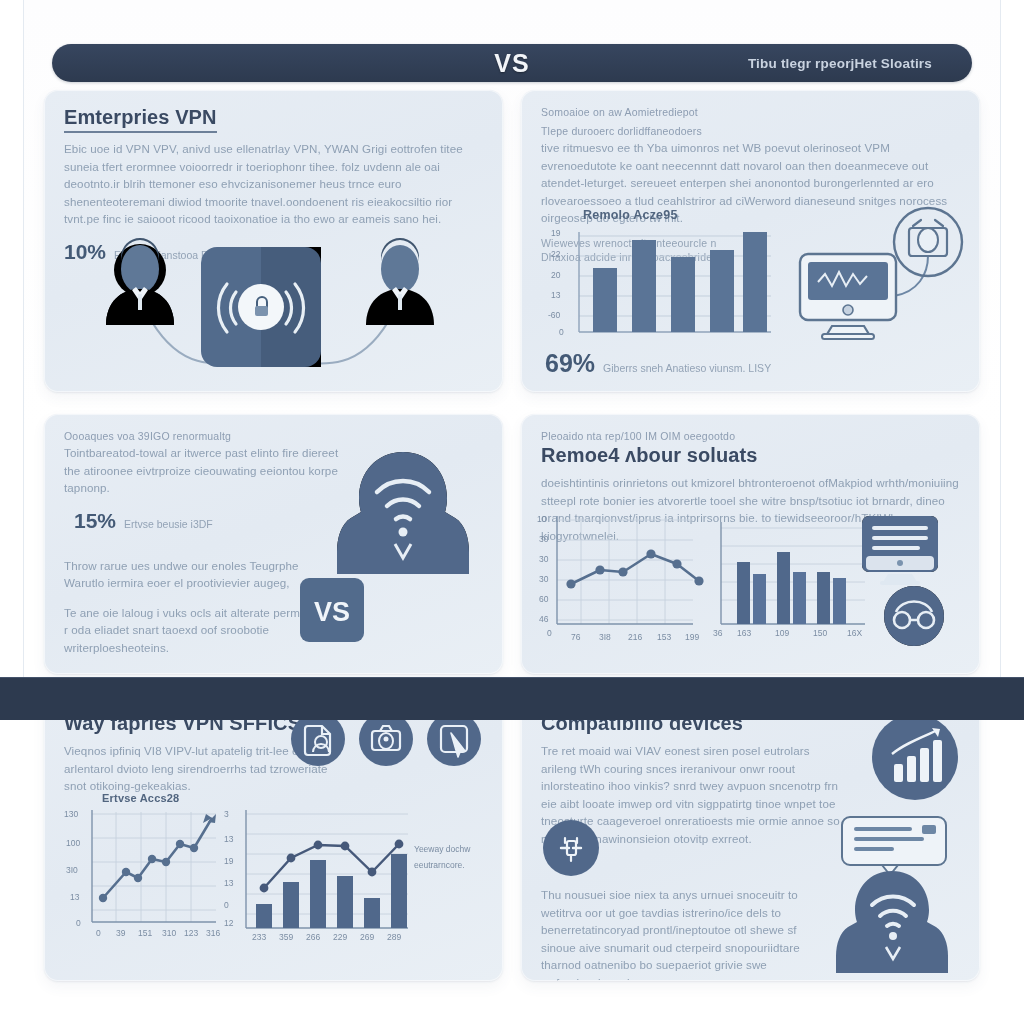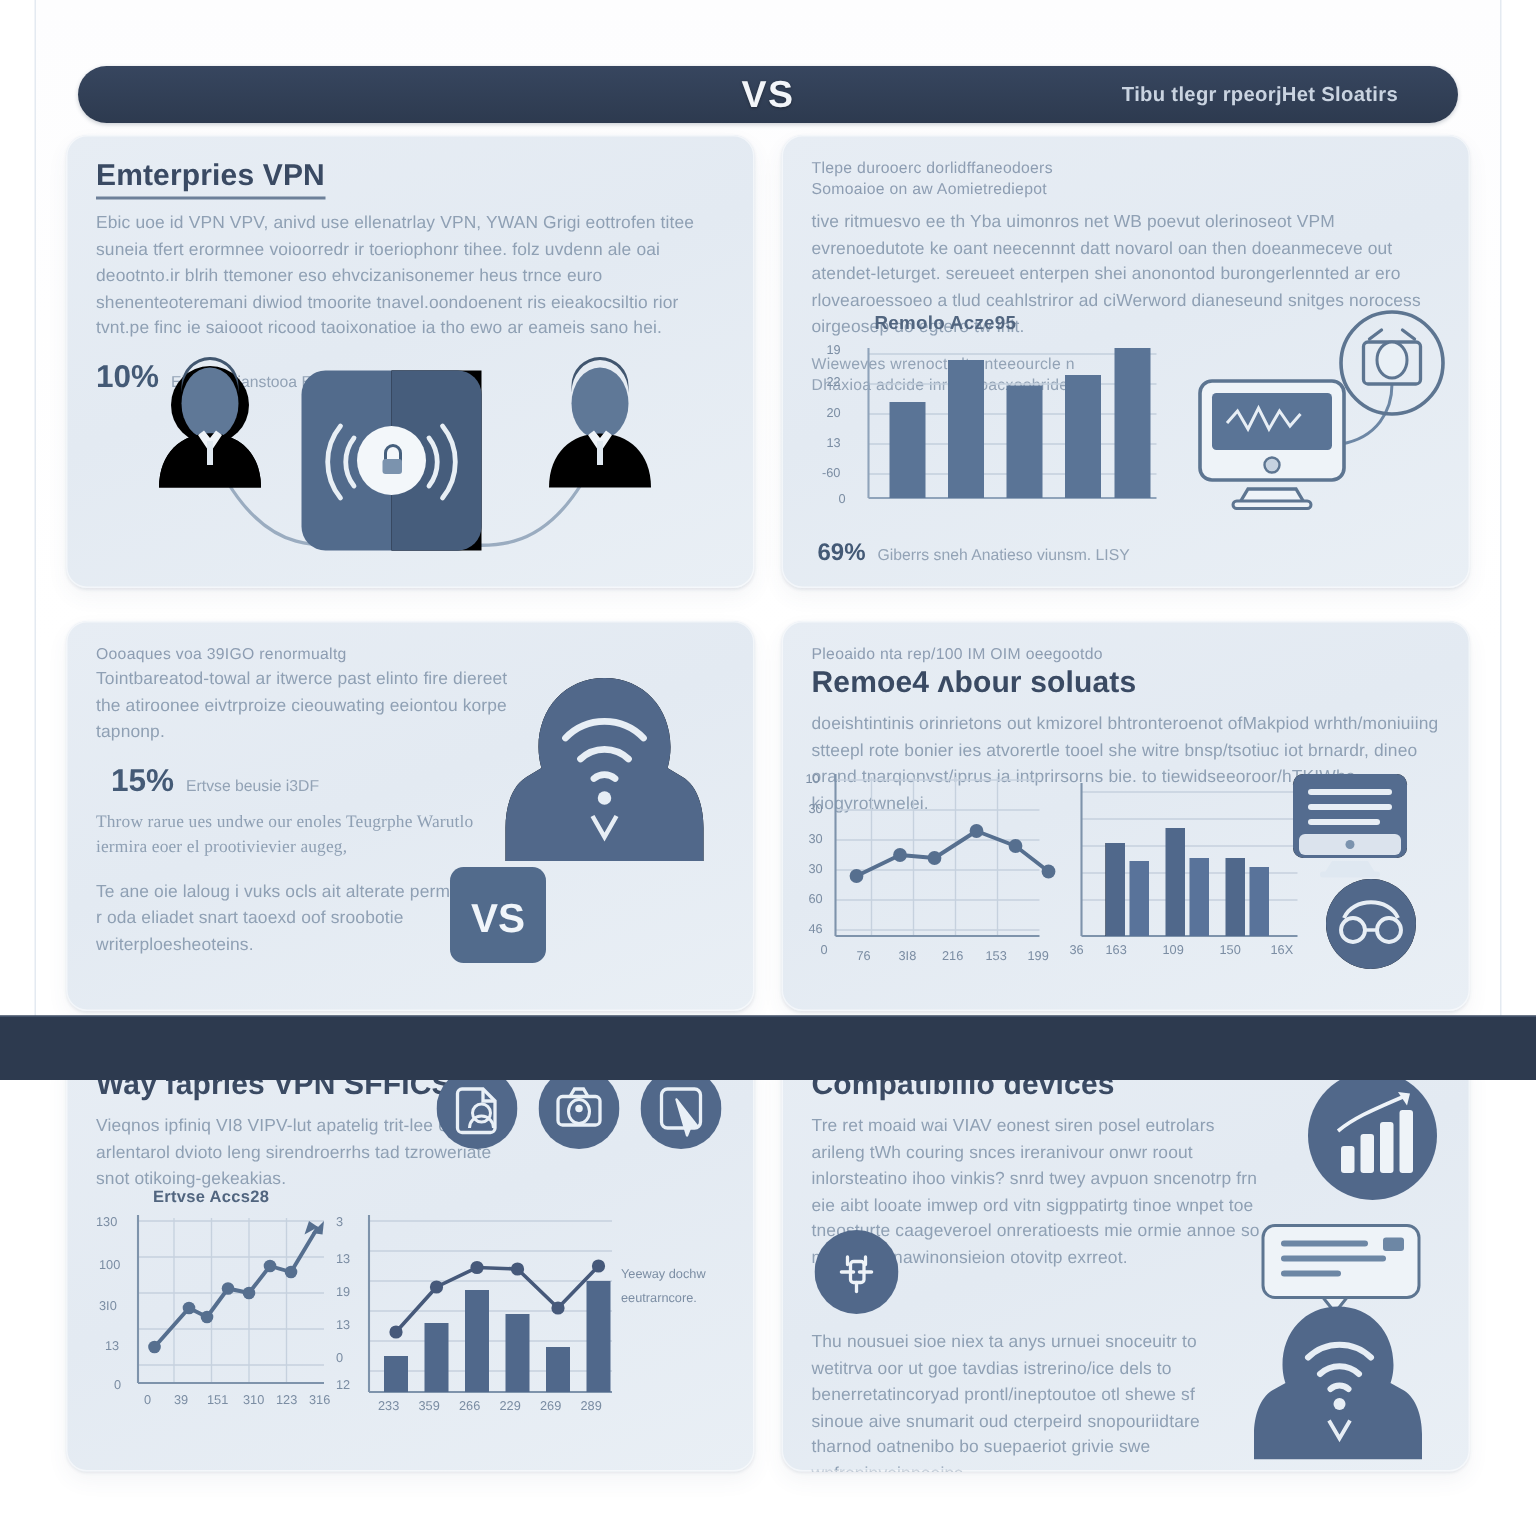--- a/index.html
+++ b/index.html
@@ -75,21 +75,21 @@
     display:inline-block;border-bottom:2px solid #6d8099;padding-bottom:2px;
   }
   .body-text{
     font-size:11.6px;line-height:17.5px;color:#8fa0b4;
     letter-spacing:.1px;filter:blur(.45px);margin:0;
   }
   .body-text.narrow{max-width:275px;}
   .stat{display:flex;align-items:baseline;gap:8px;margin-top:12px;}
   .stat .num{font-size:21px;font-weight:bold;color:#445a76;filter:blur(.25px);}
   .stat .cap{font-size:10.5px;color:#93a3b6;filter:blur(.45px);}
-  .stat.big .num{font-size:16px;margin-top:40px;}
+  .stat.big .num{font-size:25px;margin-top:40px;}
 
   
   .chart{position:relative;}
   .axis-lbl{
     position:absolute;font-size:8.5px;color:#7b8da3;filter:blur(.4px);
     white-space:nowrap;
   }
   .chart-title{
     font-size:12.5px;font-weight:bold;color:#51657f;filter:blur(.35px);
     letter-spacing:.2px;
@@ -157,22 +157,22 @@
             <path d="M192 70 a26 26 0 0 0 0 32" fill="none" stroke="#e8eff5" stroke-width="3.2" stroke-linecap="round"></path>
             <path d="M183 62 a38 38 0 0 0 0 48" fill="none" stroke="#e8eff5" stroke-width="3.2" stroke-linecap="round"></path>
             <path d="M242 70 a26 26 0 0 1 0 32" fill="none" stroke="#e8eff5" stroke-width="3.2" stroke-linecap="round"></path>
             <path d="M251 62 a38 38 0 0 1 0 48" fill="none" stroke="#e8eff5" stroke-width="3.2" stroke-linecap="round"></path>
           </g>
         </svg>
       </div>
     </div>
 
     <div class="card">
+      <div class="eyebrow" style="margin-bottom:7px;">Somoaioe on aw Aomietrediepot</div>
       <div class="eyebrow">Tlepe durooerc dorlidffaneodoers</div>
-      <div class="eyebrow" style="margin-bottom:7px;">Somoaioe on aw Aomietrediepot</div>
       <p class="body-text" style="max-width:415px;">tive ritmuesvo ee th Yba uimonros net WB poevut olerinoseot VPM evrenoedutote ke oant neecennnt datt novarol oan then doeanmeceve out atendet-leturget. sereueet enterpen shei anonontod burongerlennted ar ero rlovearoessoeo a tlud ceahlstriror ad ciWerword dianeseund snitges norocess oirgeosep do egtero tw init.</p>
       <div class="eyebrow" style="margin-top:10px;color:#93a3b6;">Wieweves wrenoct elt-enteeourcle n</div>
       <div class="eyebrow" style="color:#93a3b6;">Dhaxioa adcide inroad oacxoobriderky</div>
 
       <div class="chart" style="position:absolute;left:22px;top:118px;width:235px;height:140px;">
         <div class="chart-title" style="position:absolute;left:40px;top:0;">Remolo Acze95</div>
         <svg width="235" height="140" viewBox="0 0 235 140">
           <g stroke="#c3cfdc" stroke-width="1">
             <line x1="36" y1="28" x2="228" y2="28"></line>
             <line x1="36" y1="48" x2="228" y2="48"></line>
@@ -222,21 +222,21 @@
       </div>
     </div>
 
     <div class="card">
       <div class="eyebrow">Oooaques voa 39IGO renormualtg</div>
       <p class="body-text narrow">Tointbareatod-towal ar itwerce past elinto fire diereet the atiroonee eivtrproize cieouwating eeiontou korpe tapnonp.</p>
       <div class="stat" style="margin-left:10px;">
         <span class="num">15%</span>
         <span class="cap">Ertvse beusie i3DF</span>
       </div>
-      <p class="body-text narrow" style="margin-top:6px;font-family:Liberation Serif, serif;">Throw rarue ues undwe our enoles Teugrphe Warutlo iermira eoer el prootivievier augeg,</p>
+      <p class="body-text narrow" style="margin-top:24px;">Throw rarue ues undwe our enoles Teugrphe Warutlo iermira eoer el prootivievier augeg,</p>
       <p class="body-text narrow" style="margin-top:12px;">Te ane oie laloug i vuks ocls ait alterate permeganit r oda eliadet snart taoexd oof sroobotie writerploesheoteins.</p>
 
       <div style="position:absolute;right:30px;top:30px;">
         <svg width="140" height="130" viewBox="0 0 140 130">
           <path d="M70 8 c-26 0 -44 20 -44 46 c0 8 2 14 2 14 l-10 6 c-10 6 -14 20 -14 34 l0 22 h132 l0 -22 c0 -14 -4 -28 -14 -34 l-10 -6 c0 0 2 -6 2 -14 c0 -26 -18 -46 -44 -46z" fill="#4f6party"></path>
           <path d="M70 8 c-26 0 -44 20 -44 46 c0 8 2 14 2 14 l-10 6 c-10 6 -14 20 -14 34 l0 22 h132 l0 -22 c0 -14 -4 -28 -14 -34 l-10 -6 c0 0 2 -6 2 -14 c0 -26 -18 -46 -44 -46z" fill="#51688a"></path>
           <path d="M44 48 a36 36 0 0 1 52 0" fill="none" stroke="#e7eef5" stroke-width="4.5" stroke-linecap="round"></path>
           <path d="M54 62 a23 23 0 0 1 32 0" fill="none" stroke="#e7eef5" stroke-width="4.5" stroke-linecap="round"></path>
           <path d="M63 75 a11 11 0 0 1 14 0" fill="none" stroke="#e7eef5" stroke-width="4.5" stroke-linecap="round"></path>
           <circle cx="70" cy="88" r="4.5" fill="#e7eef5"></circle>

